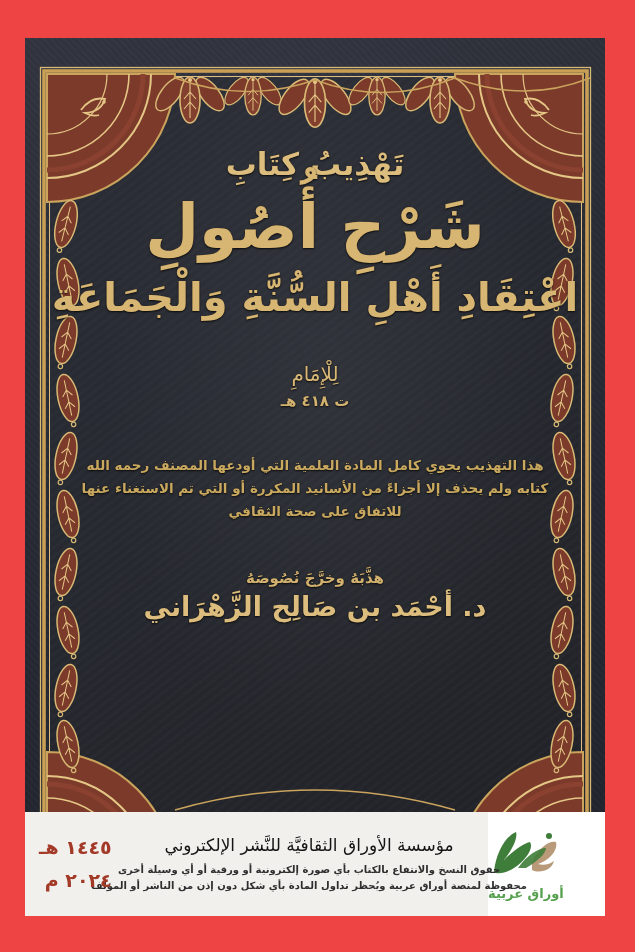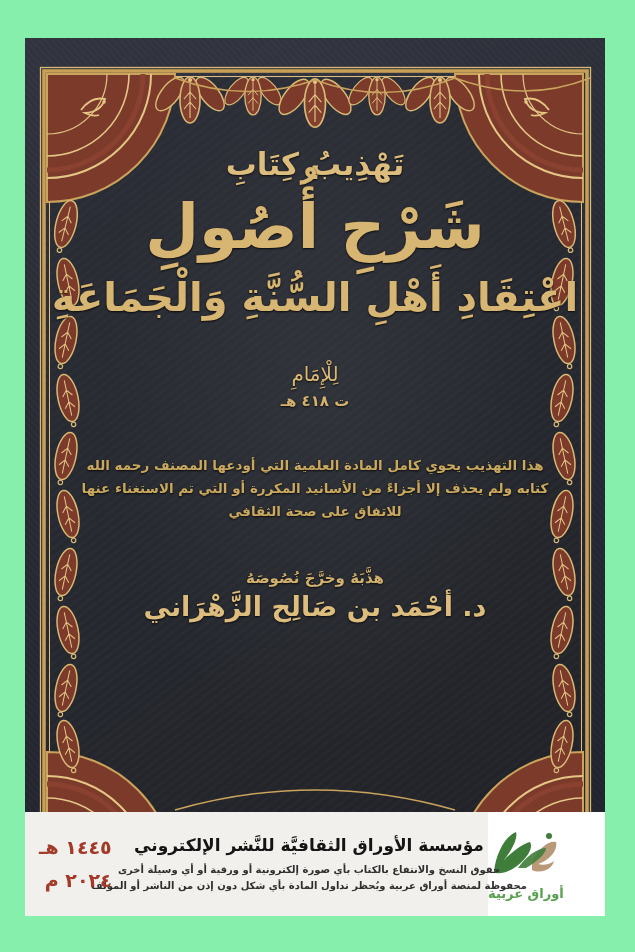--- a/index.html
+++ b/index.html
@@ -1,18 +1,18 @@
 <!DOCTYPE html>
 <html lang="ar"><head>
 <meta charset="utf-8">
 <style>
   * { margin:0; padding:0; box-sizing:border-box; }
   html,body { width:635px; height:952px; background:#ffffff; overflow:hidden;
               font-family:"DejaVu Sans", sans-serif; }
-  .page { position:relative; width:635px; height:952px; background:#86efac; }
+  .page { position:relative; width:635px; height:952px; background:#ef4444; }
 
   
   .cover {
     position:absolute; left:25px; top:38px; width:580px; height:774px;
     overflow:hidden;
     background:
       radial-gradient(ellipse at 50% 42%, rgba(90,96,115,.22), rgba(0,0,0,0) 62%),
       repeating-linear-gradient(47deg, rgba(255,255,255,.015) 0 2px, rgba(0,0,0,.02) 2px 5px),
       linear-gradient(165deg, #32353f 0%, #2a2d36 35%, #262933 65%, #22252d 100%);
   }
@@ -51,21 +51,21 @@
   .band-gray {
     position:relative; width:463px; height:104px; background:#f2f0ed;
     display:flex; align-items:center; justify-content:center;
   }
   .band-dates {
     position:absolute; left:14px; top:50%; transform:translateY(-50%);
     color:#a33a28; font-weight:bold; font-size:19px; 
     direction:rtl; line-height:1.75; white-space:nowrap;
   }
   .band-center { margin-left:105px; direction:rtl; text-align:center; }
-  .pub-title { font-size:17px; font-weight:bold; color:#141414; white-space:nowrap; }
+  .pub-title { font-size:17px; font-weight:normal; color:#141414; white-space:nowrap; }
   .pub-copy  { margin-top:7px; font-size:10px; font-weight:bold; color:#2e2e2e; line-height:1.55; white-space:nowrap; }
   .band-logo {
     width:117px; height:104px; background:#ffffff;
     display:flex; flex-direction:column; align-items:flex-start; justify-content:center;
   }
   .logo-word { margin-top:2px; font-size:13px; font-weight:bold; color:#56a04e; direction:rtl; }
 </style>
 </head>
 <body>
 

